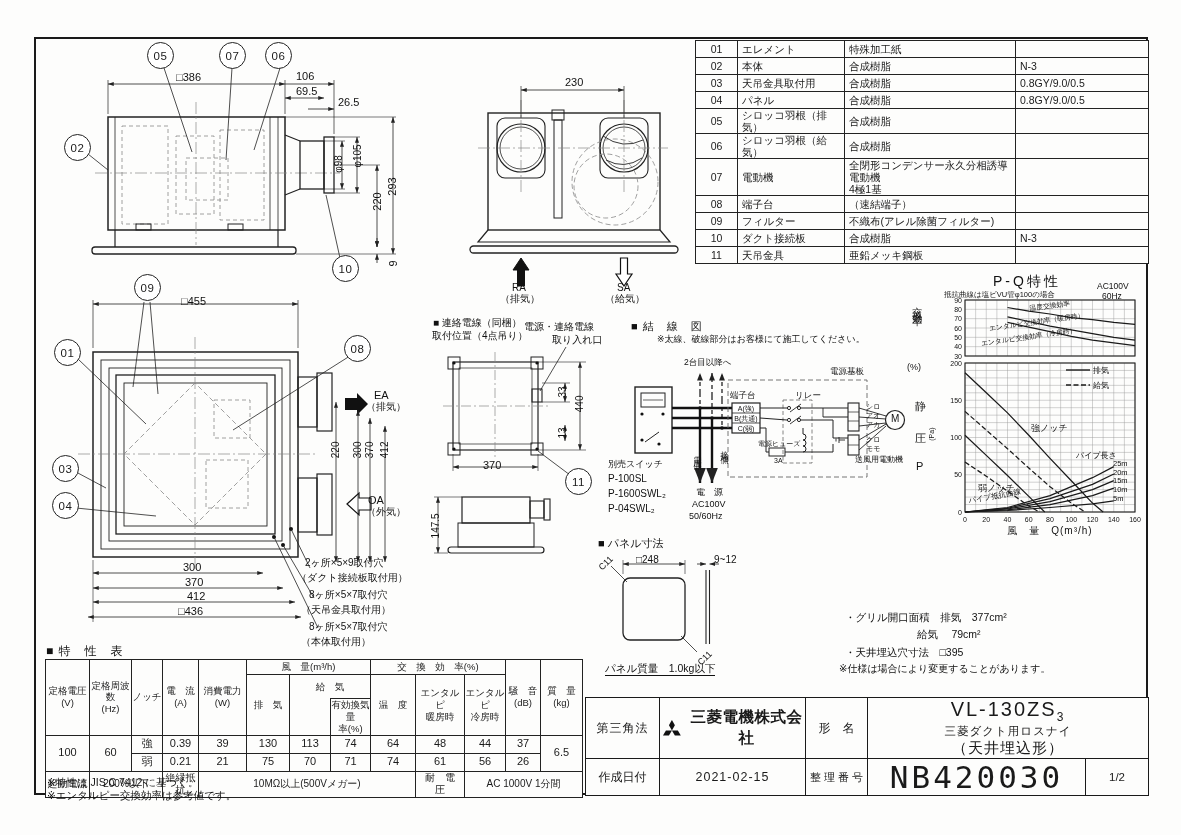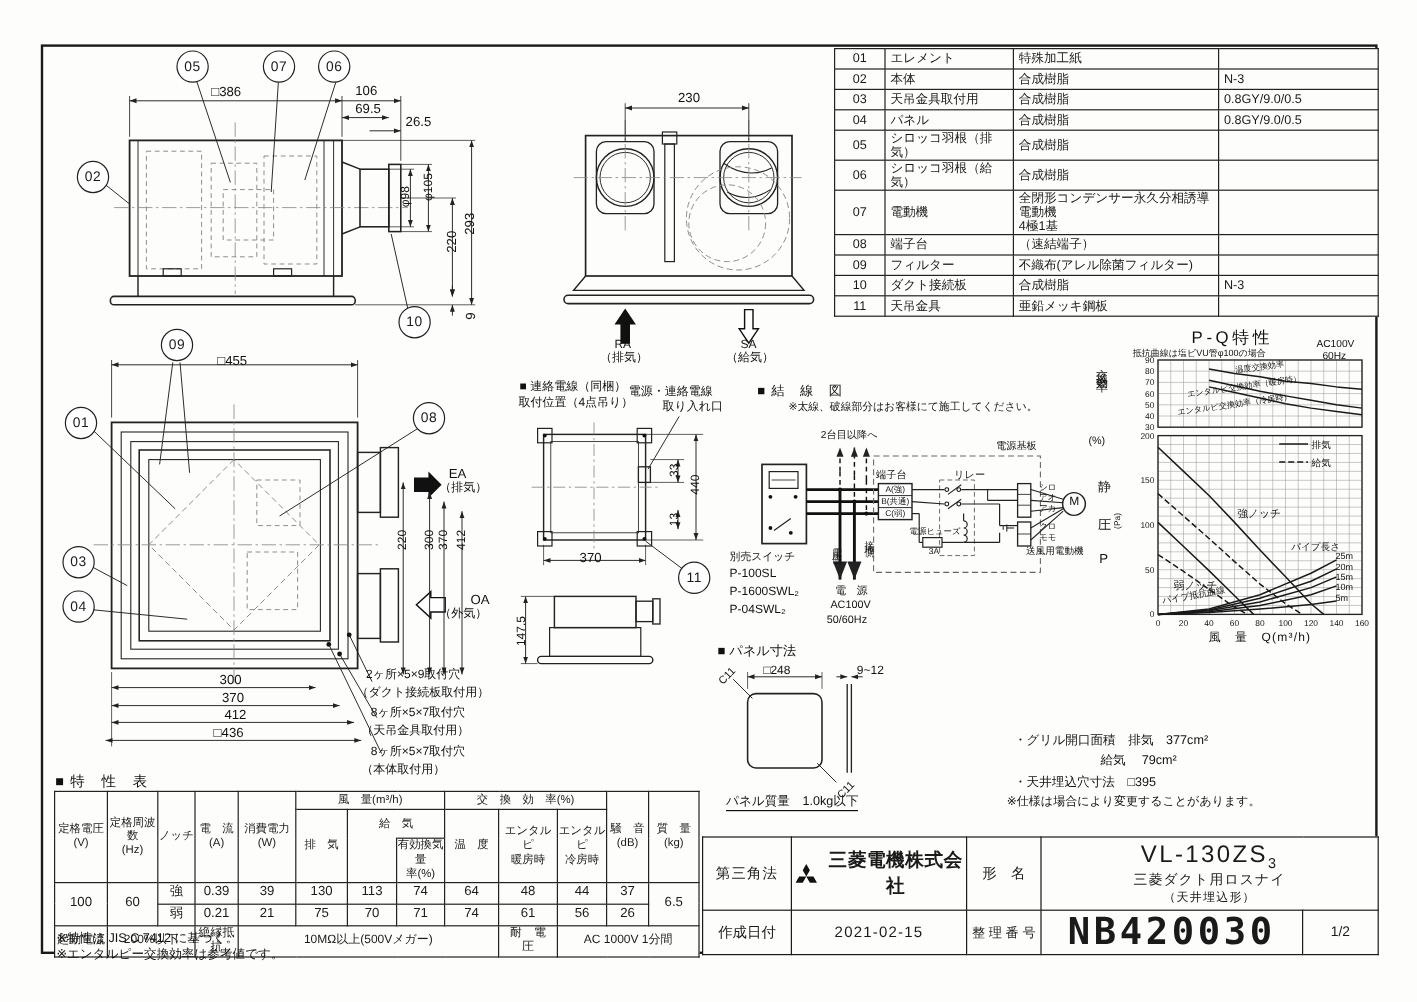--- a/index.html
+++ b/index.html
@@ -210,21 +210,21 @@
     <line x1="305" y1="72" x2="185" y2="148" stroke="#222" stroke-width="0.8"></line>
   </svg>
   <div class="callout" style="left:134px;top:274px">09</div>
   <div class="callout" style="left:54px;top:339px">01</div>
   <div class="callout" style="left:52px;top:455px">03</div>
   <div class="callout" style="left:52px;top:492px">04</div>
   <div class="callout" style="left:344px;top:335px">08</div>
   <div class="lbl s11" style="left:181px;top:295px">□455</div>
   <div class="lbl s11" style="left:374px;top:389px">EA</div>
   <div class="lbl s10" style="left:366px;top:401px">（排気）</div>
-  <div class="lbl s11" style="left:392px;top:494px">OA</div>
+  <div class="lbl s11" style="left:368px;top:494px">OA</div>
   <div class="lbl s10" style="left:366px;top:506px">（外気）</div>
   <div class="lbl s10 r90" style="left:328px;top:444px">220</div>
   <div class="lbl s10 r90" style="left:350px;top:444px">300</div>
   <div class="lbl s10 r90" style="left:362px;top:444px">370</div>
   <div class="lbl s10 r90" style="left:377px;top:444px">412</div>
   <div class="lbl s11" style="left:183px;top:561px">300</div>
   <div class="lbl s11" style="left:185px;top:576px">370</div>
   <div class="lbl s11" style="left:187px;top:590px">412</div>
   <div class="lbl s11" style="left:178px;top:605px">□436</div>
   <div class="lbl s10" style="left:305px;top:557px">2ヶ所×5×9取付穴</div>
@@ -741,25 +741,25 @@
           </svg>
           <span style="font-size:15.5px;font-weight:bold;letter-spacing:.5px">三菱電機株式会社</span>
         </div>
       </td>
       <td style="font-size:12px">形　名</td>
       <td colspan="2">
         <div style="font-size:20px;letter-spacing:2px;line-height:1.1">
           <span>VL-130ZS</span><sub style="font-size:12px">3</sub>
         </div>
         <div style="font-size:11.5px;letter-spacing:1px">三菱ダクト用ロスナイ</div>
-        <div style="font-size:10px;letter-spacing:1px">（天井埋込形）</div>
+        <div style="font-size:15px;letter-spacing:1px">（天井埋込形）</div>
       </td>
     </tr>
     <tr style="height:36px">
       <td style="font-size:12px">作成日付</td>
       <td style="font-size:12.5px;letter-spacing:1px">2021-02-15</td>
       <td style="font-size:11px">整 理 番 号</td>
-      <td class="mono" style="font-size:31px;letter-spacing:3px;font-weight:700">NB420030</td>
+      <td class="mono" style="font-size:31px;letter-spacing:3px;font-weight:400">NB420030</td>
       <td style="font-size:11.5px">1/2</td>
     </tr>
   </tbody>
     </table>
 </div>
 
 </body></html>

